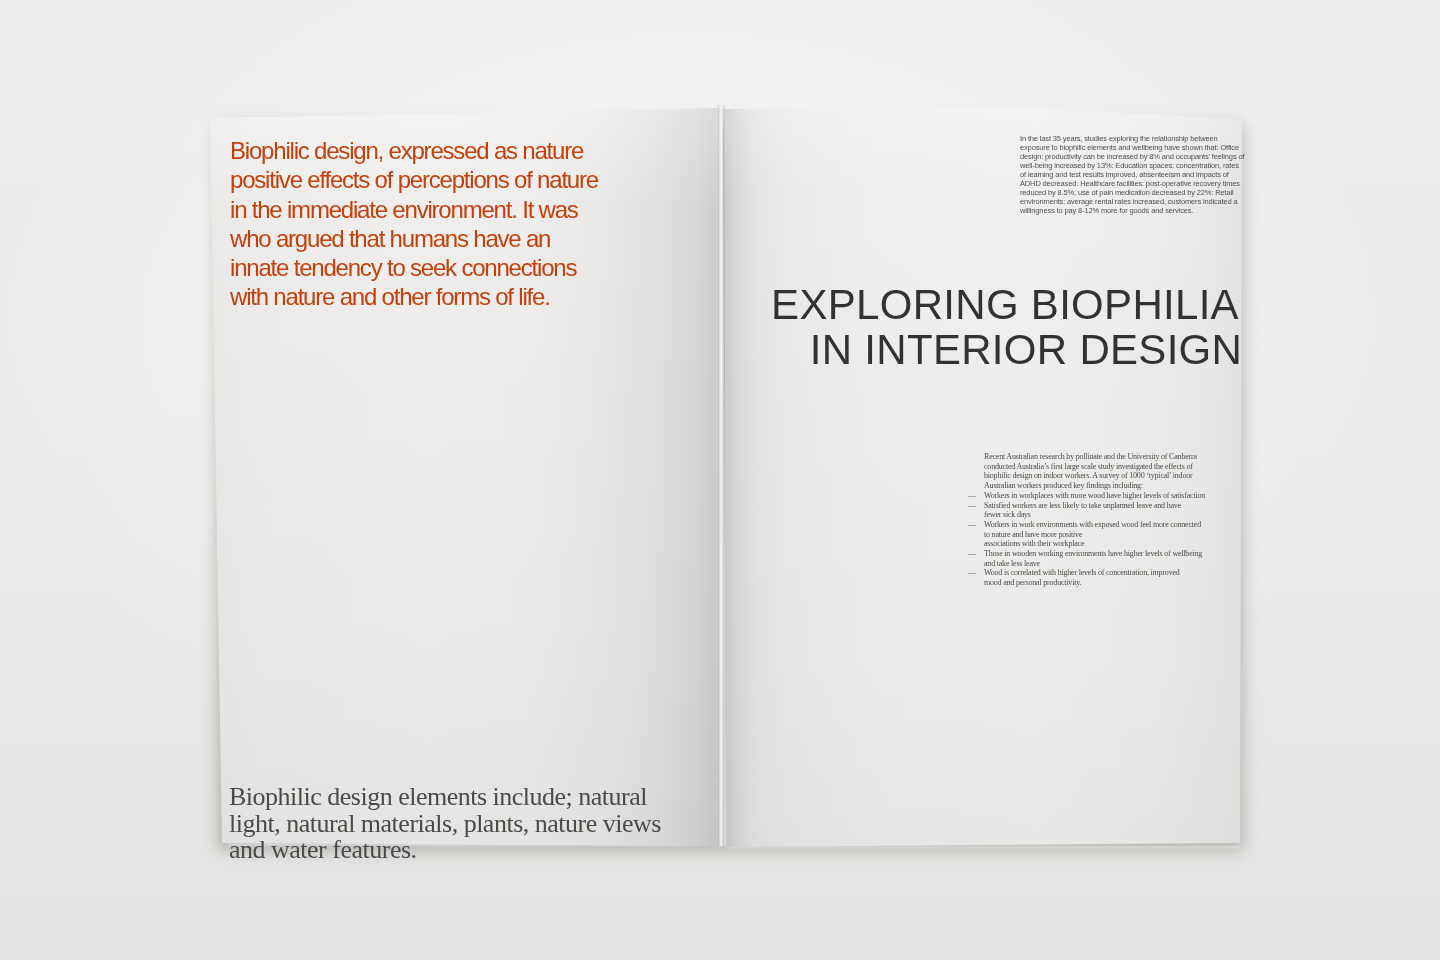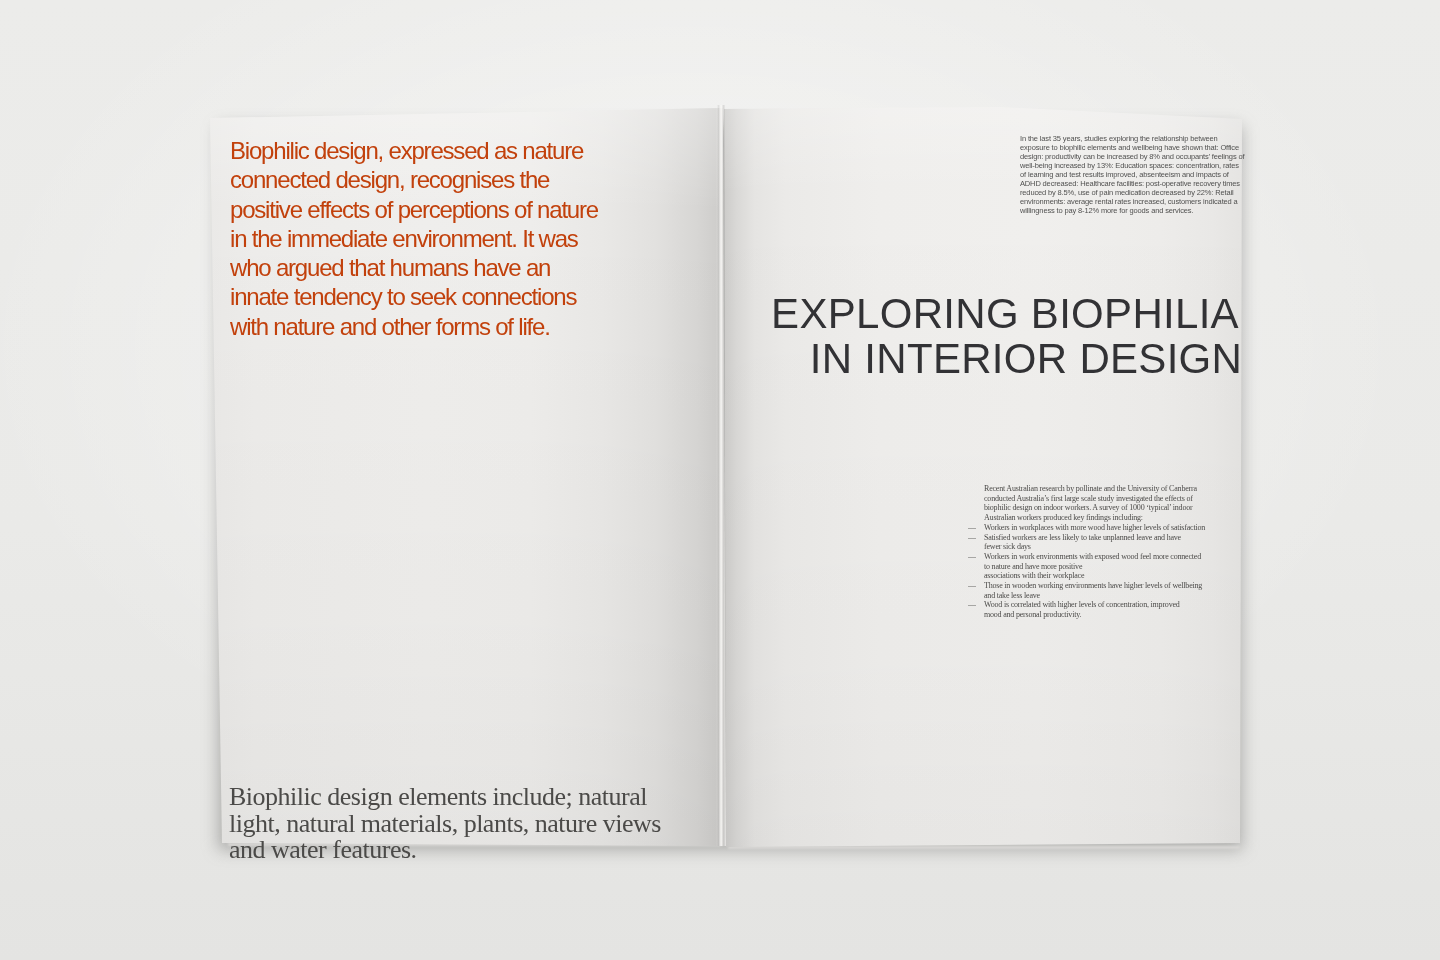--- a/index.html
+++ b/index.html
@@ -64,51 +64,49 @@
     color:#4b4a48;
     margin-top:36px;
   }
   .stats{
     position:absolute;left:984px;top:134px;
     font-size:7.5px;line-height:9px;letter-spacing:-0.15px;
     color:#515150;
     margin-left:36px;
   }
   .headline{
-    position:absolute;left:770px;top:291px;width:470px;
+    position:absolute;left:770px;top:282px;width:470px;
     text-align:center;
     font-size:42px;line-height:45px;letter-spacing:0.3px;
     color:#323235;font-weight:500;
   }
   .headline .l2{transform:translateX(21px);}
   .research{
     position:absolute;left:968px;top:452px;
     font-family:"Liberation Serif", serif;
     font-size:8px;line-height:9.7px;letter-spacing:-0.2px;
     color:#4c4b49;
-    margin-top:32px;
   }
   .r-row{display:flex;white-space:nowrap;}
   .r-dash{display:inline-block;width:16px;flex:0 0 16px;}
 </style>
 </head>
 <body>
 
 <div class="backdrop"></div>
 <div class="under-shadow"></div>
 <div class="stack-edge left"></div>
 <div class="stack-edge right"></div>
 
 <div class="page page-left"></div>
 <div class="page page-right"></div>
 <div class="fold-crease"></div>
 
 <div class="left-intro">
   <div class="tline">Biophilic design, expressed as nature</div>
-  <div class="tline">connected design, recognises the</div>
   <div class="tline">positive effects of perceptions of nature</div>
   <div class="tline">in the immediate environment. It was</div>
   <div class="tline">who argued that humans have an</div>
   <div class="tline">innate tendency to seek connections</div>
   <div class="tline">with nature and other forms of life.</div>
 </div>
 
 <div class="left-elements">
   <div class="tline">Biophilic design elements include; natural</div>
   <div class="tline">light, natural materials, plants, nature views</div>

